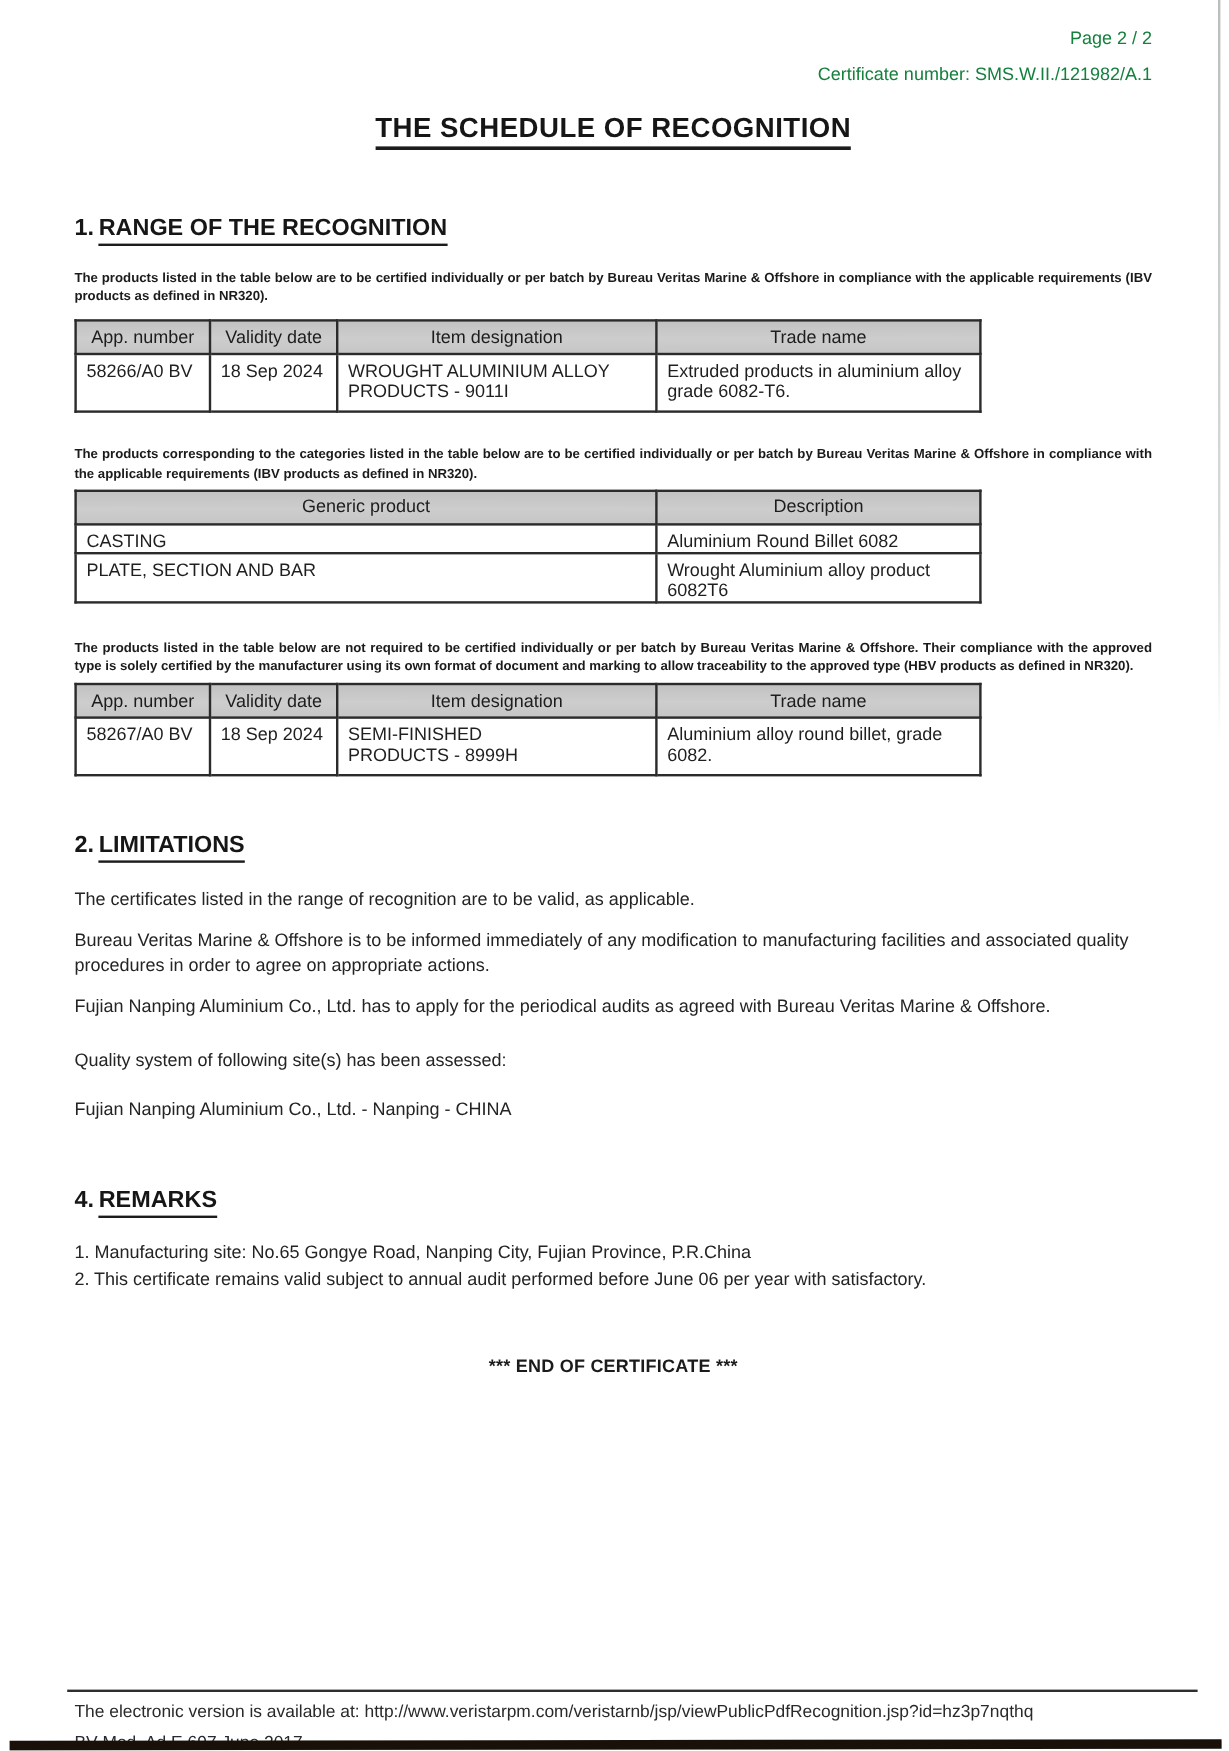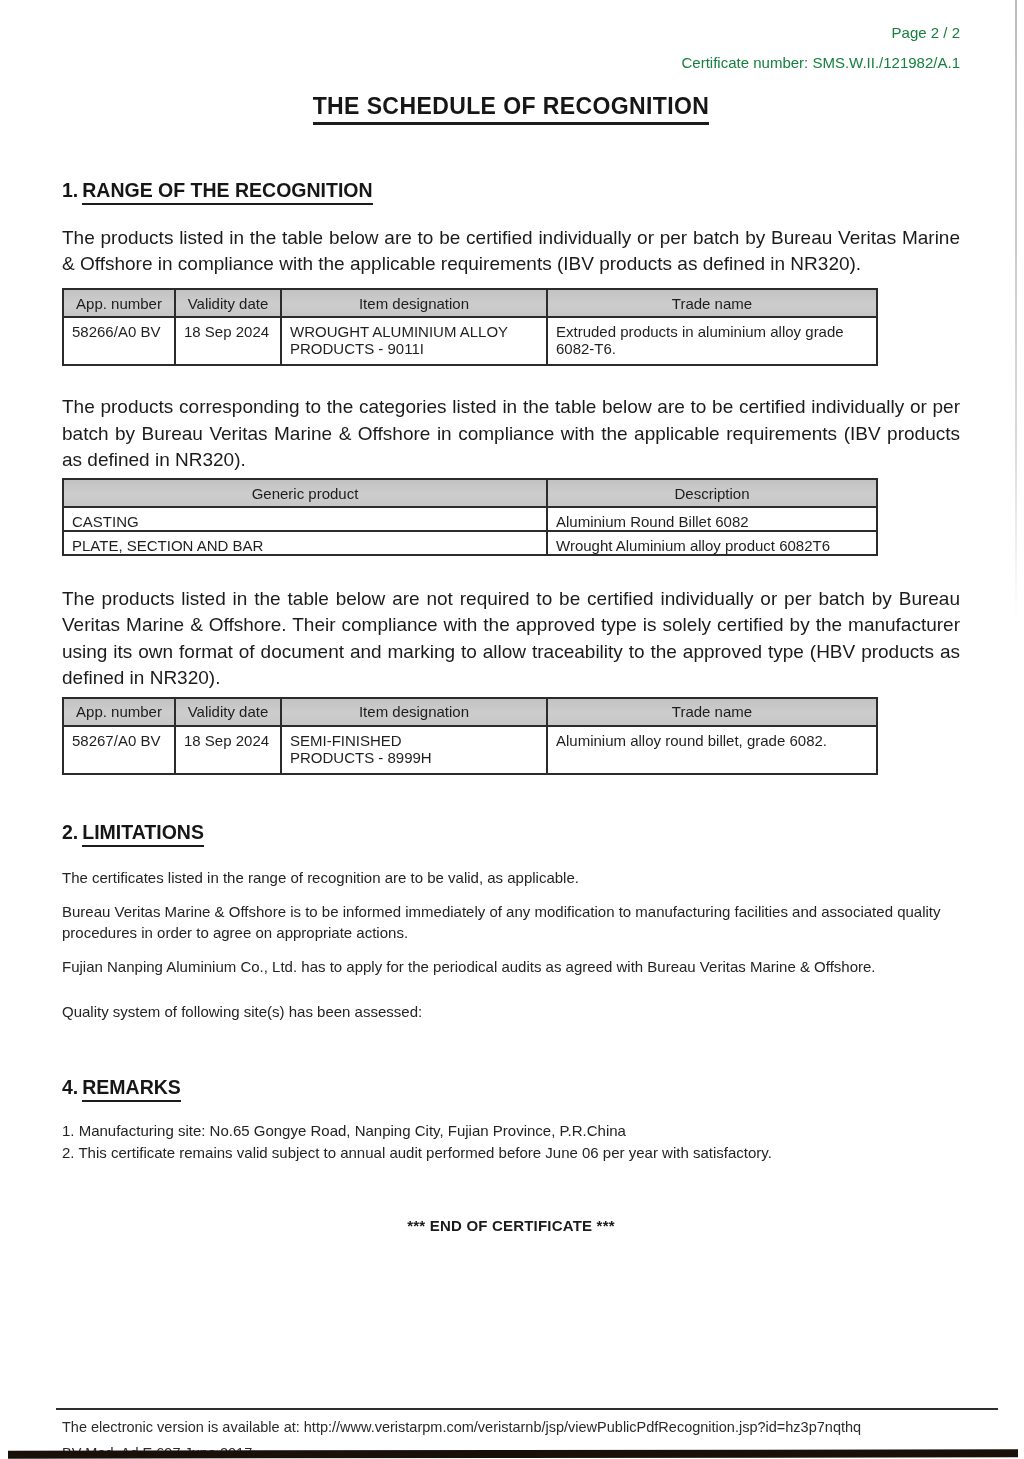--- a/index.html
+++ b/index.html
@@ -25,30 +25,30 @@
   .sec-heading { font-size:19.5px; font-weight:bold; color:#161616; }
   .sec-heading .sec-title {
     display:inline-block; border-bottom:2.5px solid #1c1c1c; padding-bottom:1px; margin-left:4px;
   }
   .sec-1 { margin-top:54px; }
   .sec-2 { margin-top:46px; }
   .sec-3 { margin-top:48px; }
   .sec-4 { margin-top:54px; }
 
   .para-bold {
-    font-size:19px; font-weight:normal; line-height:1.38; text-align:justify; color:#1b1b1b;
+    font-size:11px; font-weight:bold; line-height:1.38; text-align:justify; color:#1b1b1b;
   }
   .para-reg {
     font-size:15px; font-weight:400; line-height:1.4; color:#242424;
   }
   .p1 { margin-top:20px; }
   .p2 { margin-top:28px; }
   .p3 { margin-top:30px; }
 
-  table { border-collapse:collapse; width:816px; font-size:15px; table-layout:fixed; }
+  table { border-collapse:collapse; width:756px; font-size:15px; table-layout:fixed; }
   .tbl-1 { margin-top:11px; }
   .tbl-2 { margin-top:5px; }
   .tbl-3 { margin-top:6px; }
   th, td { border:2px solid #2b2b2b; }
   th {
     background:linear-gradient(180deg, #c2c2c2 0%, var(--table-header-bg,#cdcdcd) 55%, #c6c6c6 100%);
     font-weight:400; text-align:center; padding:4px 6px; height:28px; color:#1d1d1d;
   }
   td { padding:5px 8px 0 8px; vertical-align:top; text-align:left; color:#1f1f1f; }
   td.prewrap { white-space:pre-line; }
@@ -178,20 +178,21 @@
   </table>
 
   <div class="sec-heading sec-2">
     <span class="sec-num">2.</span><span class="sec-title">LIMITATIONS</span>
   </div>
   <p class="para-reg lim-p1">The certificates listed in the range of recognition are to be valid, as applicable.</p>
   <p class="para-reg lim-p2">Bureau Veritas Marine &amp; Offshore is to be informed immediately of any modification to manufacturing facilities and associated quality procedures in order to agree on appropriate actions.</p>
   <p class="para-reg lim-p3">Fujian Nanping Aluminium Co., Ltd. has to apply for the periodical audits as agreed with Bureau Veritas Marine &amp; Offshore.</p>
 
   <p class="para-reg per-p1">Quality system of following site(s) has been assessed:</p>
+  <p class="para-reg per-p2">Fujian Nanping Aluminium Co., Ltd. - Nanping - CHINA</p>
 
   <div class="sec-heading sec-4">
     <span class="sec-num">4.</span><span class="sec-title">REMARKS</span>
   </div>
   <div class="rem-list">
     <div>1. Manufacturing site: No.65 Gongye Road, Nanping City, Fujian Province, P.R.China</div>
     <div>2. This certificate remains valid subject to annual audit performed before June 06 per year with satisfactory.</div>
   </div>
 
   <div class="end-marker">*** END OF CERTIFICATE ***</div>

